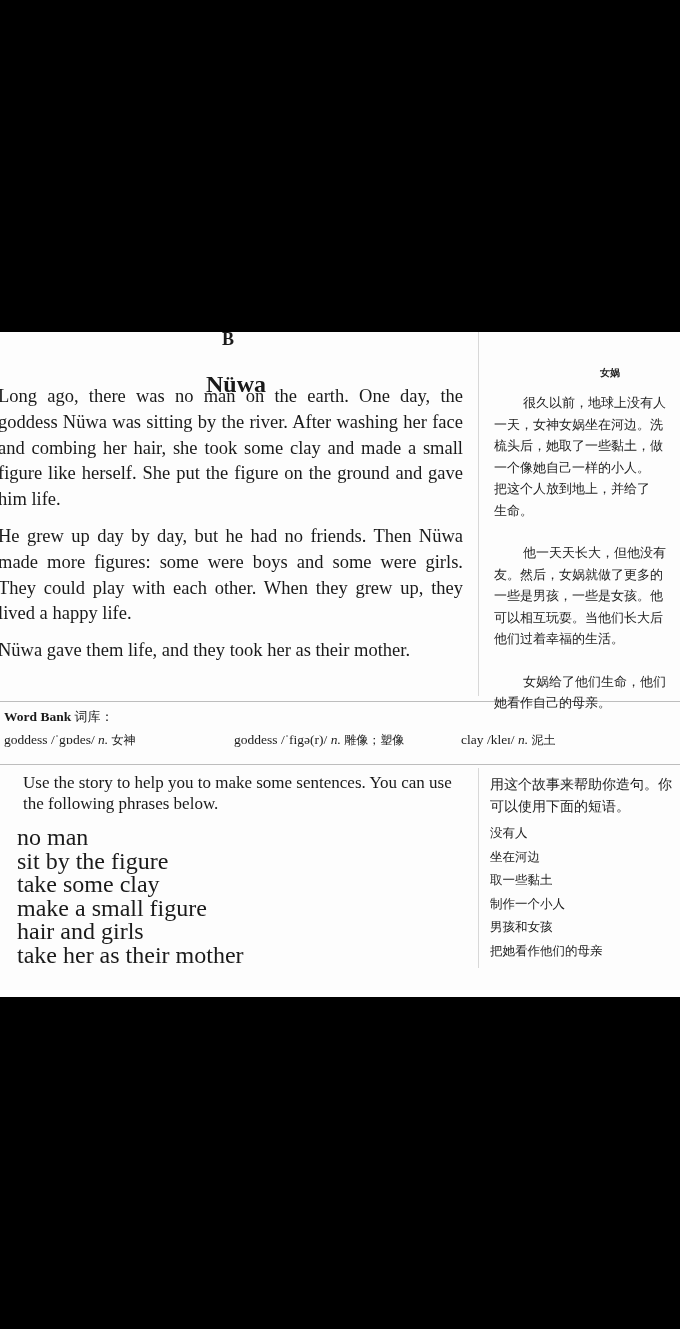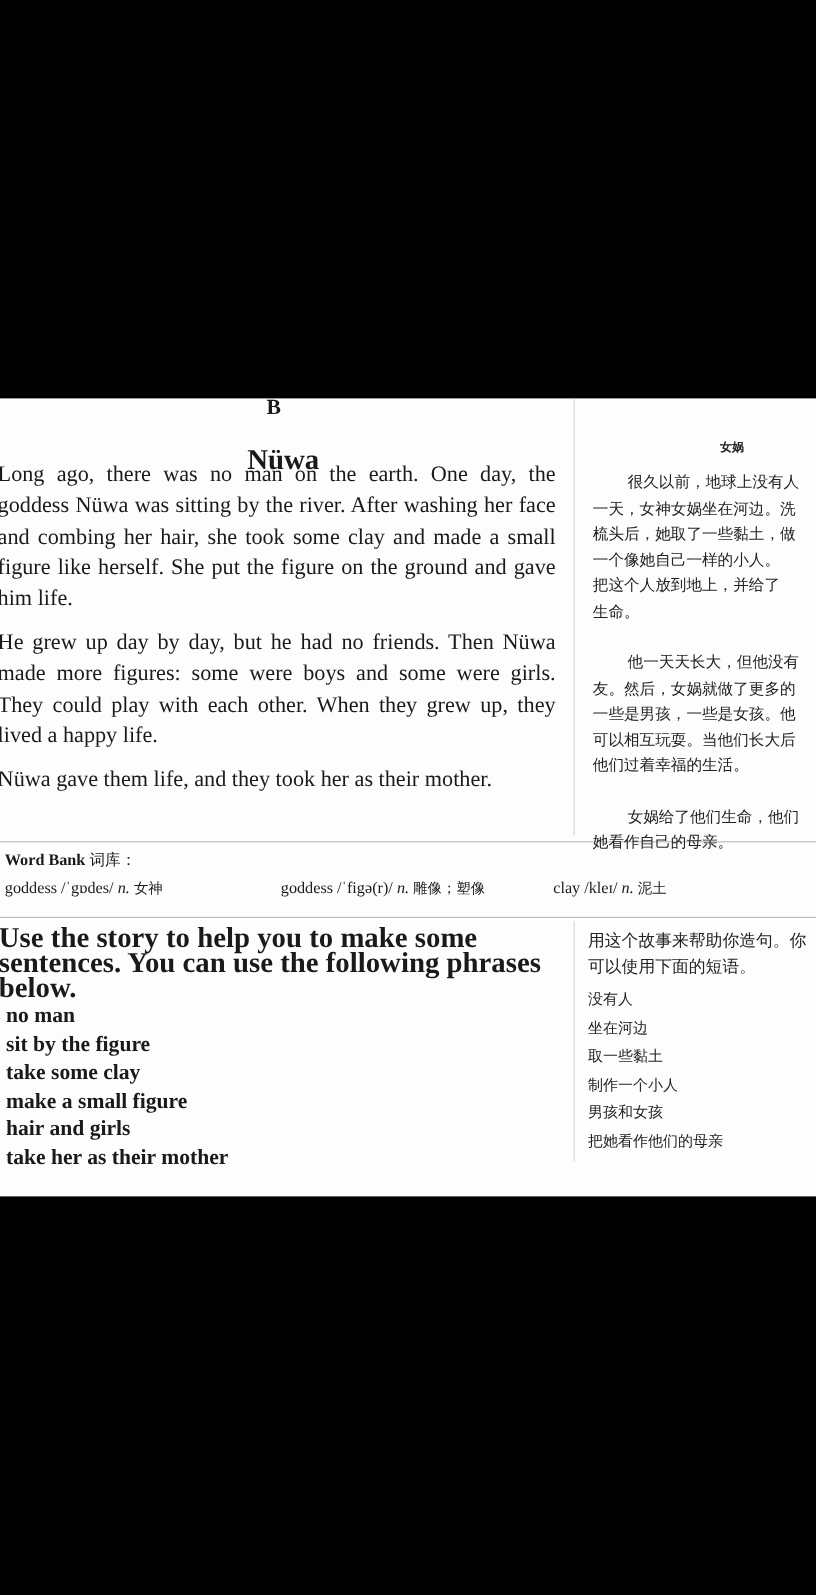--- a/index.html
+++ b/index.html
@@ -26,22 +26,22 @@
 
   .wordbank { position: absolute; left: 4px; top: 376px; width: 676px; font-size: 14px; }
   .wb-heading { font-weight: bold; font-size: 13.5px; }
   .wb-heading .cn { font-family: Liberation Sans, sans-serif; font-weight: normal; font-size: 13px; }
   .wb-entries { position: relative; height: 22px; margin-top: 6px; font-size: 13.5px; text-decoration: underline; }
   .wb-entry { position: absolute; top: 0; white-space: nowrap; }
   .wb-entry i { font-style: italic; }
   .wb-entry .cn { font-family: "DejaVu Sans", sans-serif; font-size: 12px; }
 
   .task { position: absolute; left: -1px; top: 440px; width: 470px; }
-  .task-instr { font-weight: bold; font-size: 24px; line-height: 21px; }
-  .phrases { list-style: none; margin: 0; padding: 0 0 0 6px; font-size: 18px; line-height: 23.6px; font-weight: bold; }
+  .task-instr { font-weight: normal; font-size: 17px; line-height: 21px; padding-left: 24px; }
+  .phrases { list-style: none; margin: 12px; padding: 0 0 0 6px; font-size: 24px; line-height: 23.6px; }
 
   .cn-task { position: absolute; left: 490px; top: 441px; width: 200px; font-family: "DejaVu Sans", sans-serif; color: #222; }
   .cn-task-instr { font-size: 14px; line-height: 22px; white-space: nowrap; }
   .cn-phrases { list-style: none; margin: 4px 0 0 0; padding: 0; font-size: 12.5px; line-height: 23.6px; }
 </style>
 </head>
 <body>
 
 <div class="page">
   <div class="vdiv" style="top:0;height:364px"></div>

